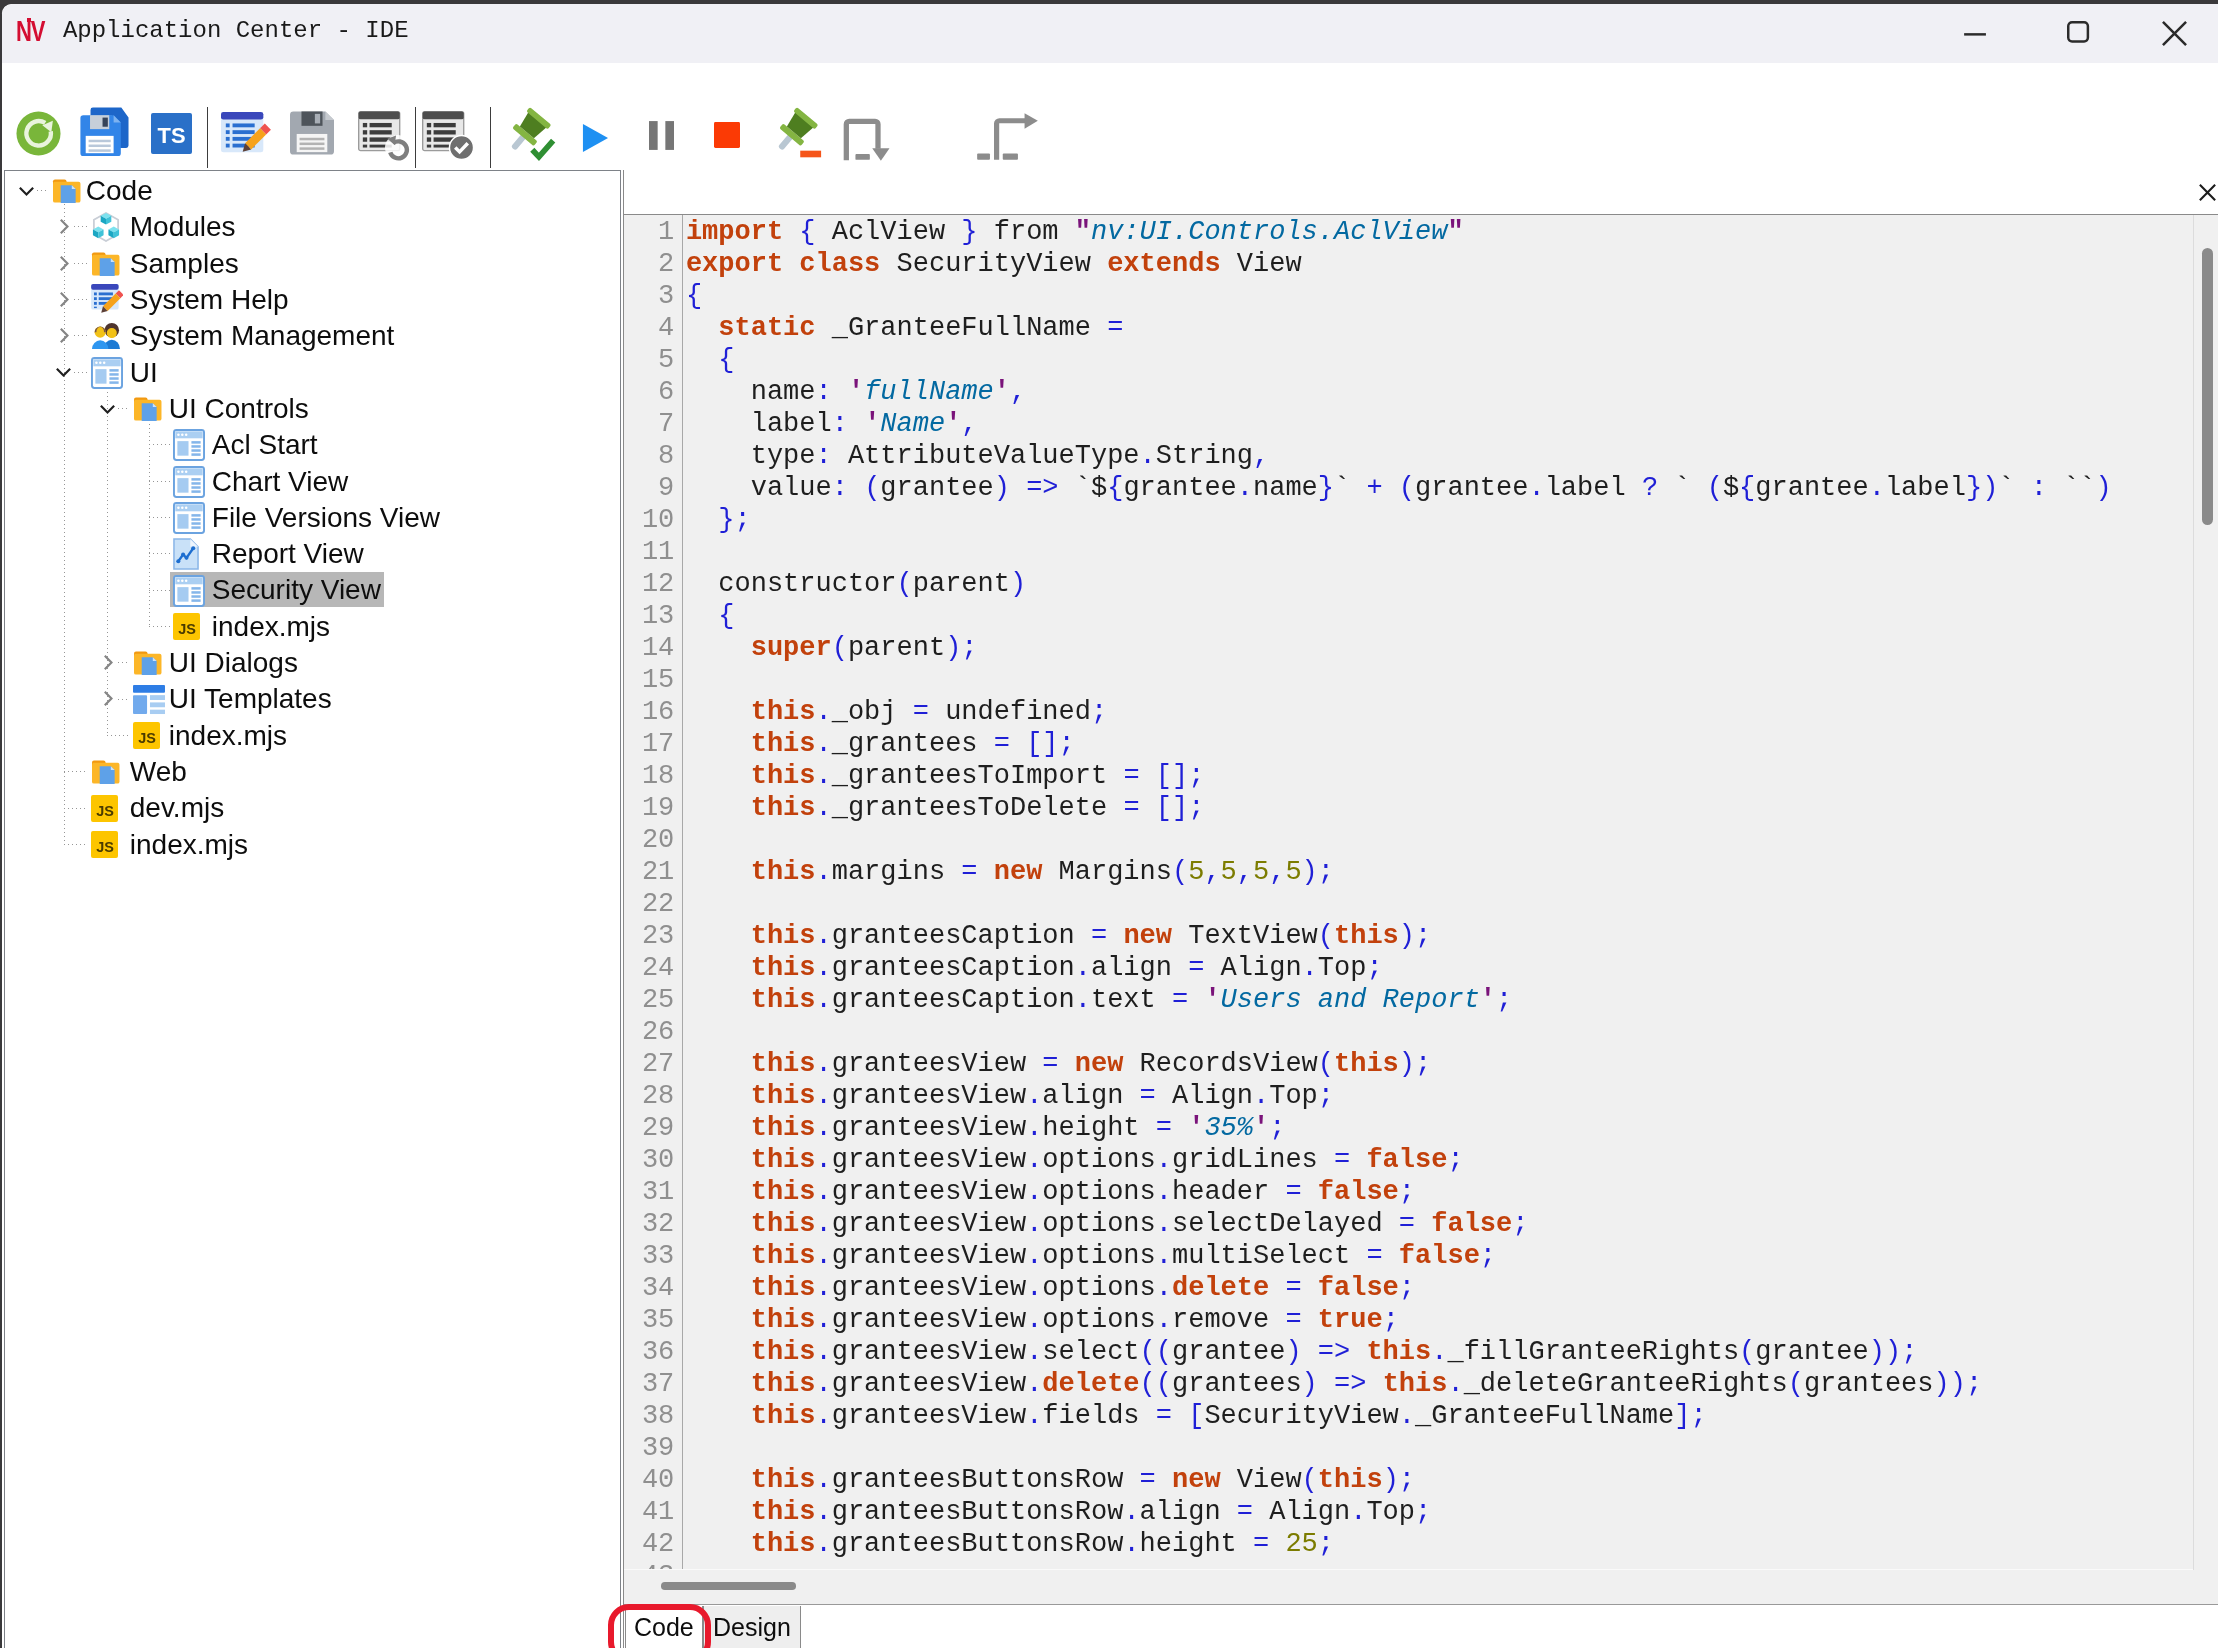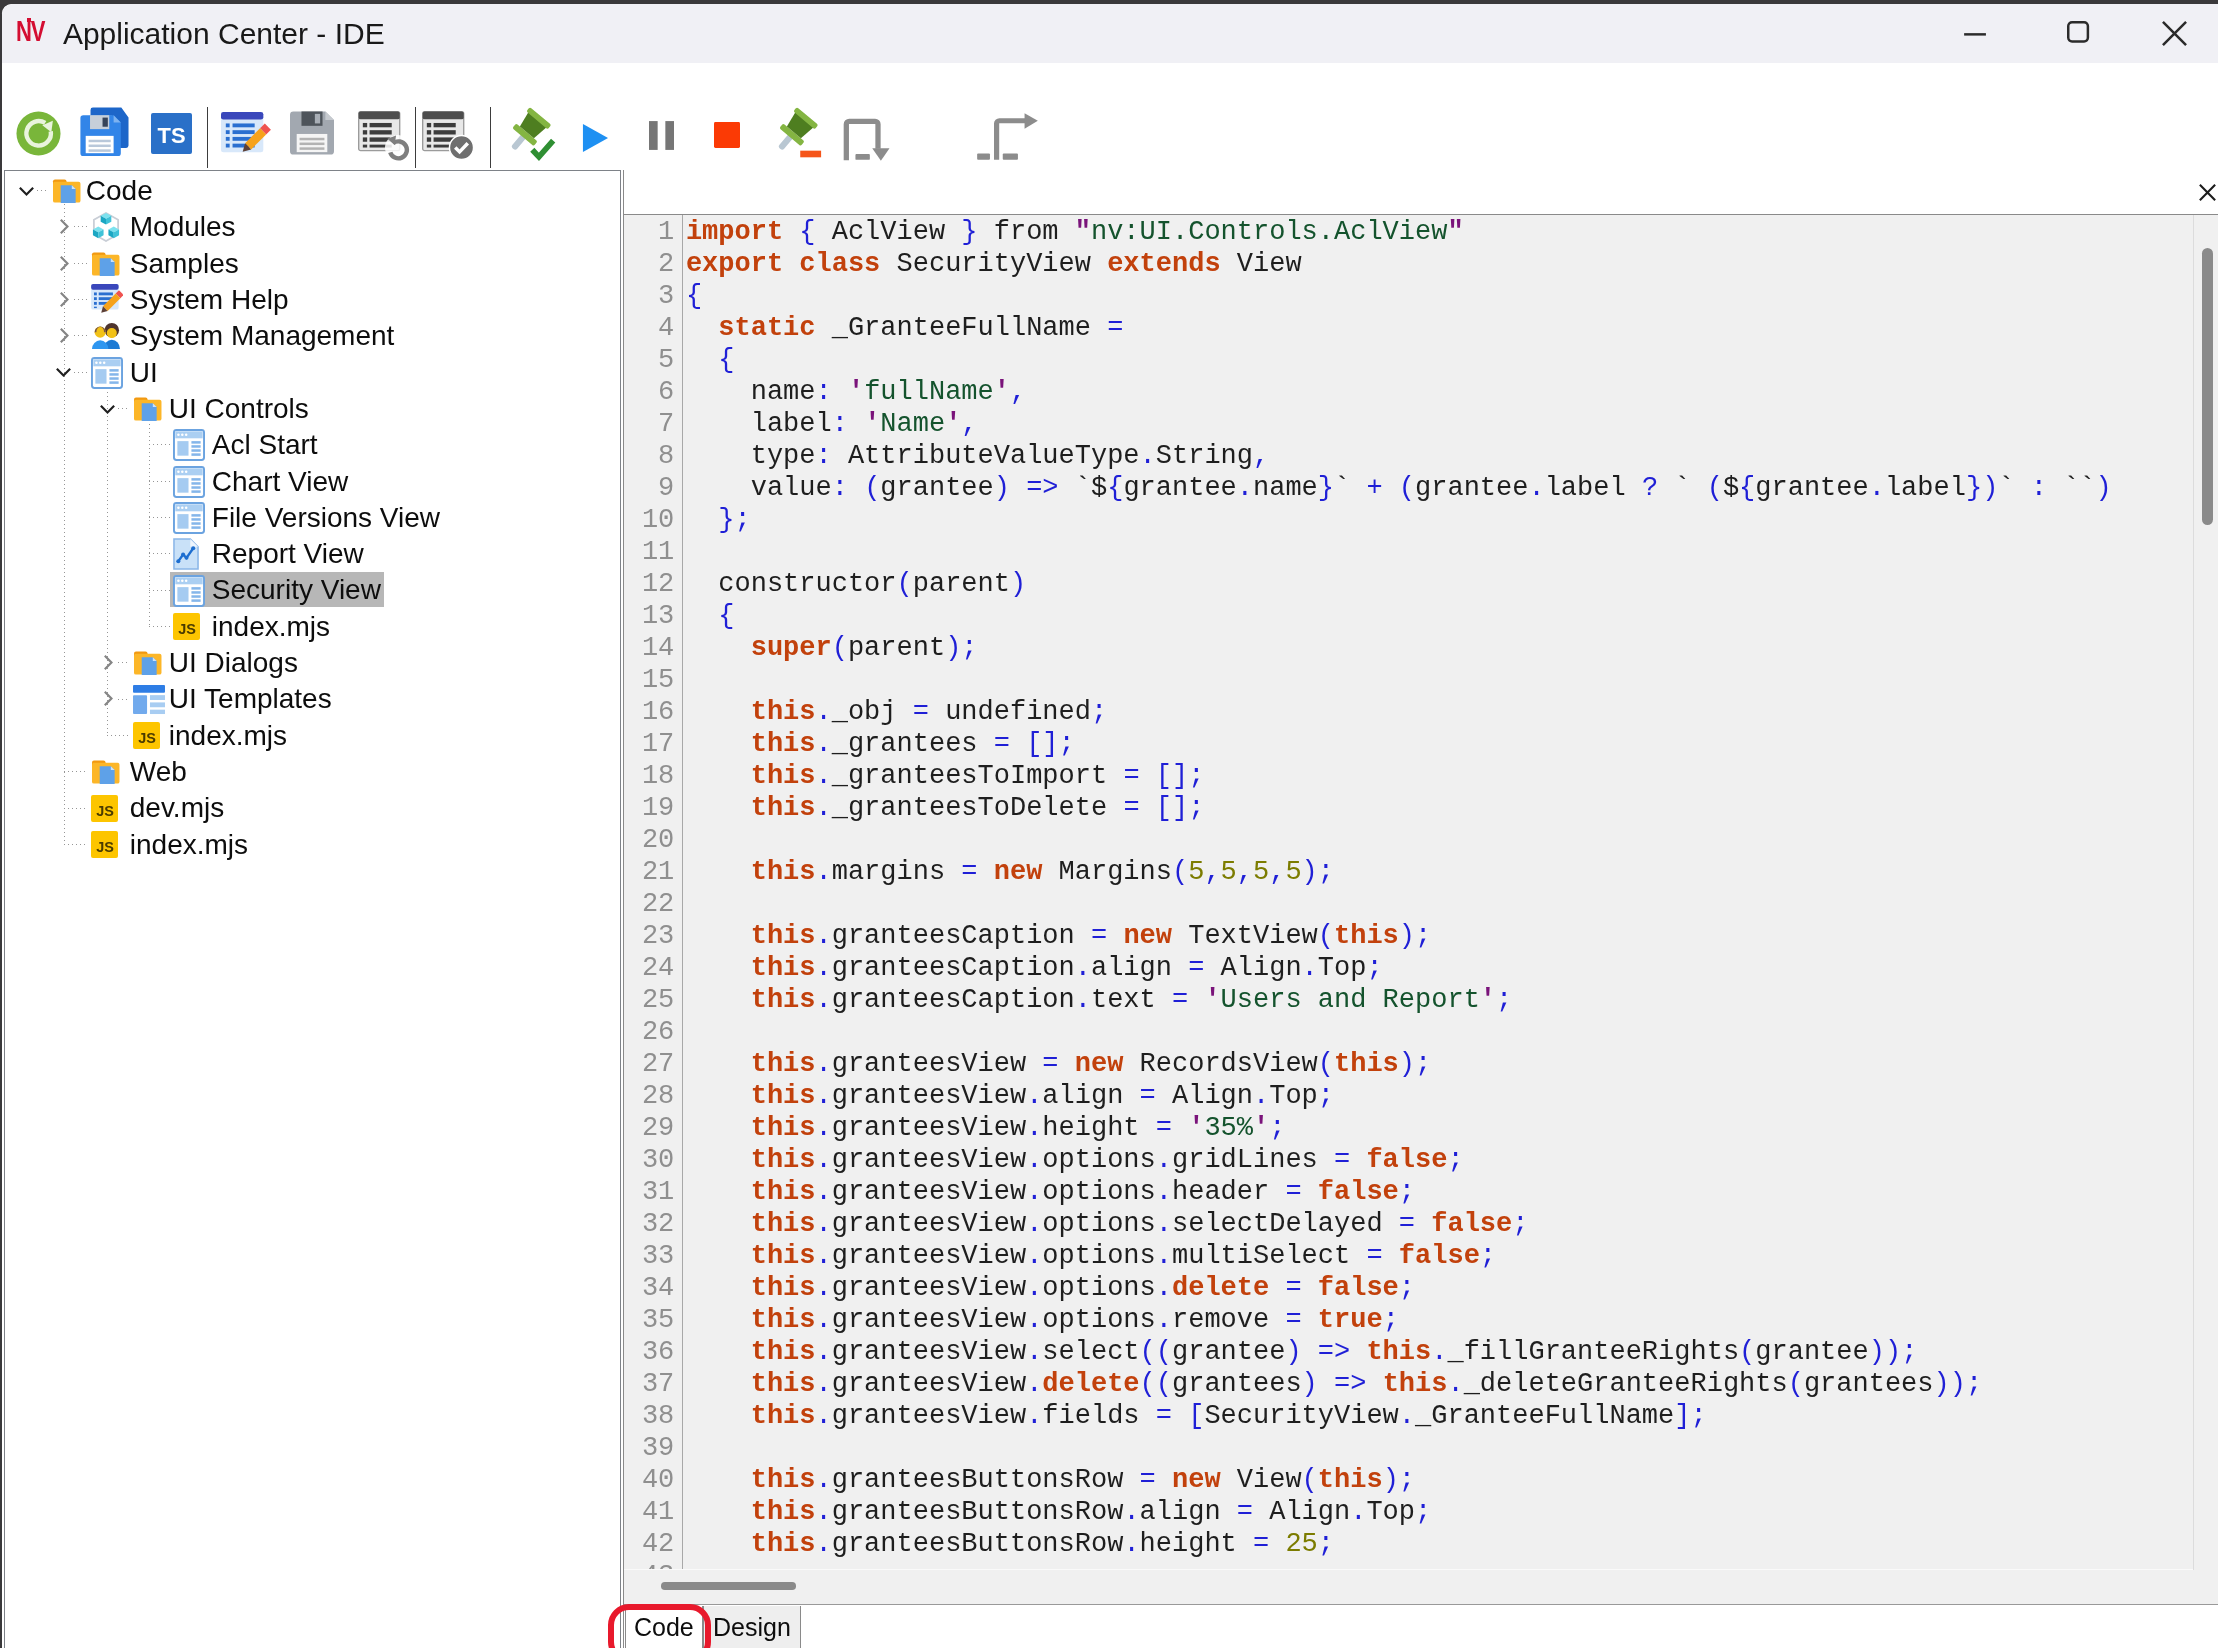--- a/index.html
+++ b/index.html
@@ -4,21 +4,21 @@
 html,body { width:2219px; height:1649px; overflow:hidden; background:#fff;
   font-family:"Liberation Sans", sans-serif; }
 #win { position:absolute; inset:0; background:#3a393b; }
 #body { position:absolute; left:1.9px; top:3.8px; right:0; bottom:0; background:#fff;
   border-top-left-radius:9.6px; overflow:hidden; }
 #titlebar { position:absolute; left:0; top:0; width:100%; height:59px; background:#f0f0f5;
   border-top-left-radius:9.6px; }
 #nv { position:absolute; left:14.3px; top:11.5px; font-weight:bold; font-size:29px;
   color:#d40e32; letter-spacing:-1.4px; transform:scaleX(.76); transform-origin:0 0; }
 #nvdot { position:absolute; left:25px; top:14.3px; width:3.8px; height:3.8px; background:#d40e32; }
-#title { position:absolute; left:61px; top:13.4px; font-size:30px; color:#191919; }
+#title { position:absolute; left:61px; top:13.4px; font-size:24px; color:#191919;font-family:Liberation Mono, monospace; }
 .wbtn { position:absolute; top:0; }
 #menubar { position:absolute; left:0; top:59px; width:100%; height:39px; background:#fff;
   border-bottom:1px solid #ebebeb; }
 .mi { position:absolute; top:6.7px; font-size:25px; color:#191919; }
 #toolbar { position:absolute; left:0; top:98px; width:100%; height:68px; background:#fff; }
 #tree { position:absolute; left:1.9px; top:166px; width:617px; height:1483px; background:#fff;
   border:1px solid #7e8288; border-bottom:none; }
 .lbl { position:absolute; font-size:28px; line-height:35px; color:#0d0d0d; white-space:pre; }
 .sel { position:absolute; width:214px; height:35px; background:#b7b7b7; }
 .vdot { position:absolute; width:1.4px;
@@ -37,21 +37,21 @@
 #codesep { position:absolute; left:0; top:1398px; width:100%; height:1.9px; background:#fafafa; }
 #gutter { position:absolute; left:0; top:0; width:59px; height:100%;
   border-right:1.4px solid #a8a8a8; }
 #nums { position:absolute; right:7.6px; top:1px; text-align:right;
   font-family:"Liberation Mono", monospace; font-size:27px; line-height:32px; color:#8f8f8f; }
 #code { position:absolute; left:62px; top:1px; font-family:"Liberation Mono", monospace;
   font-size:27px; line-height:32px; color:#1e1e1e; white-space:pre; }
 #code .k, #code .p { font-style:normal; }
 .k { color:#c2410c; font-weight:bold; }
 .p { color:#1f1fd6; }
-.s { color:#14532d; }
+.s { color:#0369a1;font-style:italic; }
 .q { color:#7a137a; }
 .n { color:#7c7c00; }
 .b { color:#222; }
 #vscroll { position:absolute; right:0; top:45px; width:27px; height:1355px; background:#f0f0f0;
   border-left:1px solid #dcdcdc; }
 #vthumb { position:absolute; left:8.6px; top:33px; width:10.5px; height:277px; background:#8a8a8a;
   border-radius:5.7px; }
 #hscroll { position:absolute; left:0; top:1400px; width:100%; height:35px; background:#f0f0f0;
   border-bottom:1px solid #999; }
 #hthumb { position:absolute; left:37px; top:12.4px; width:135px; height:7.6px; background:#8a8a8a;

